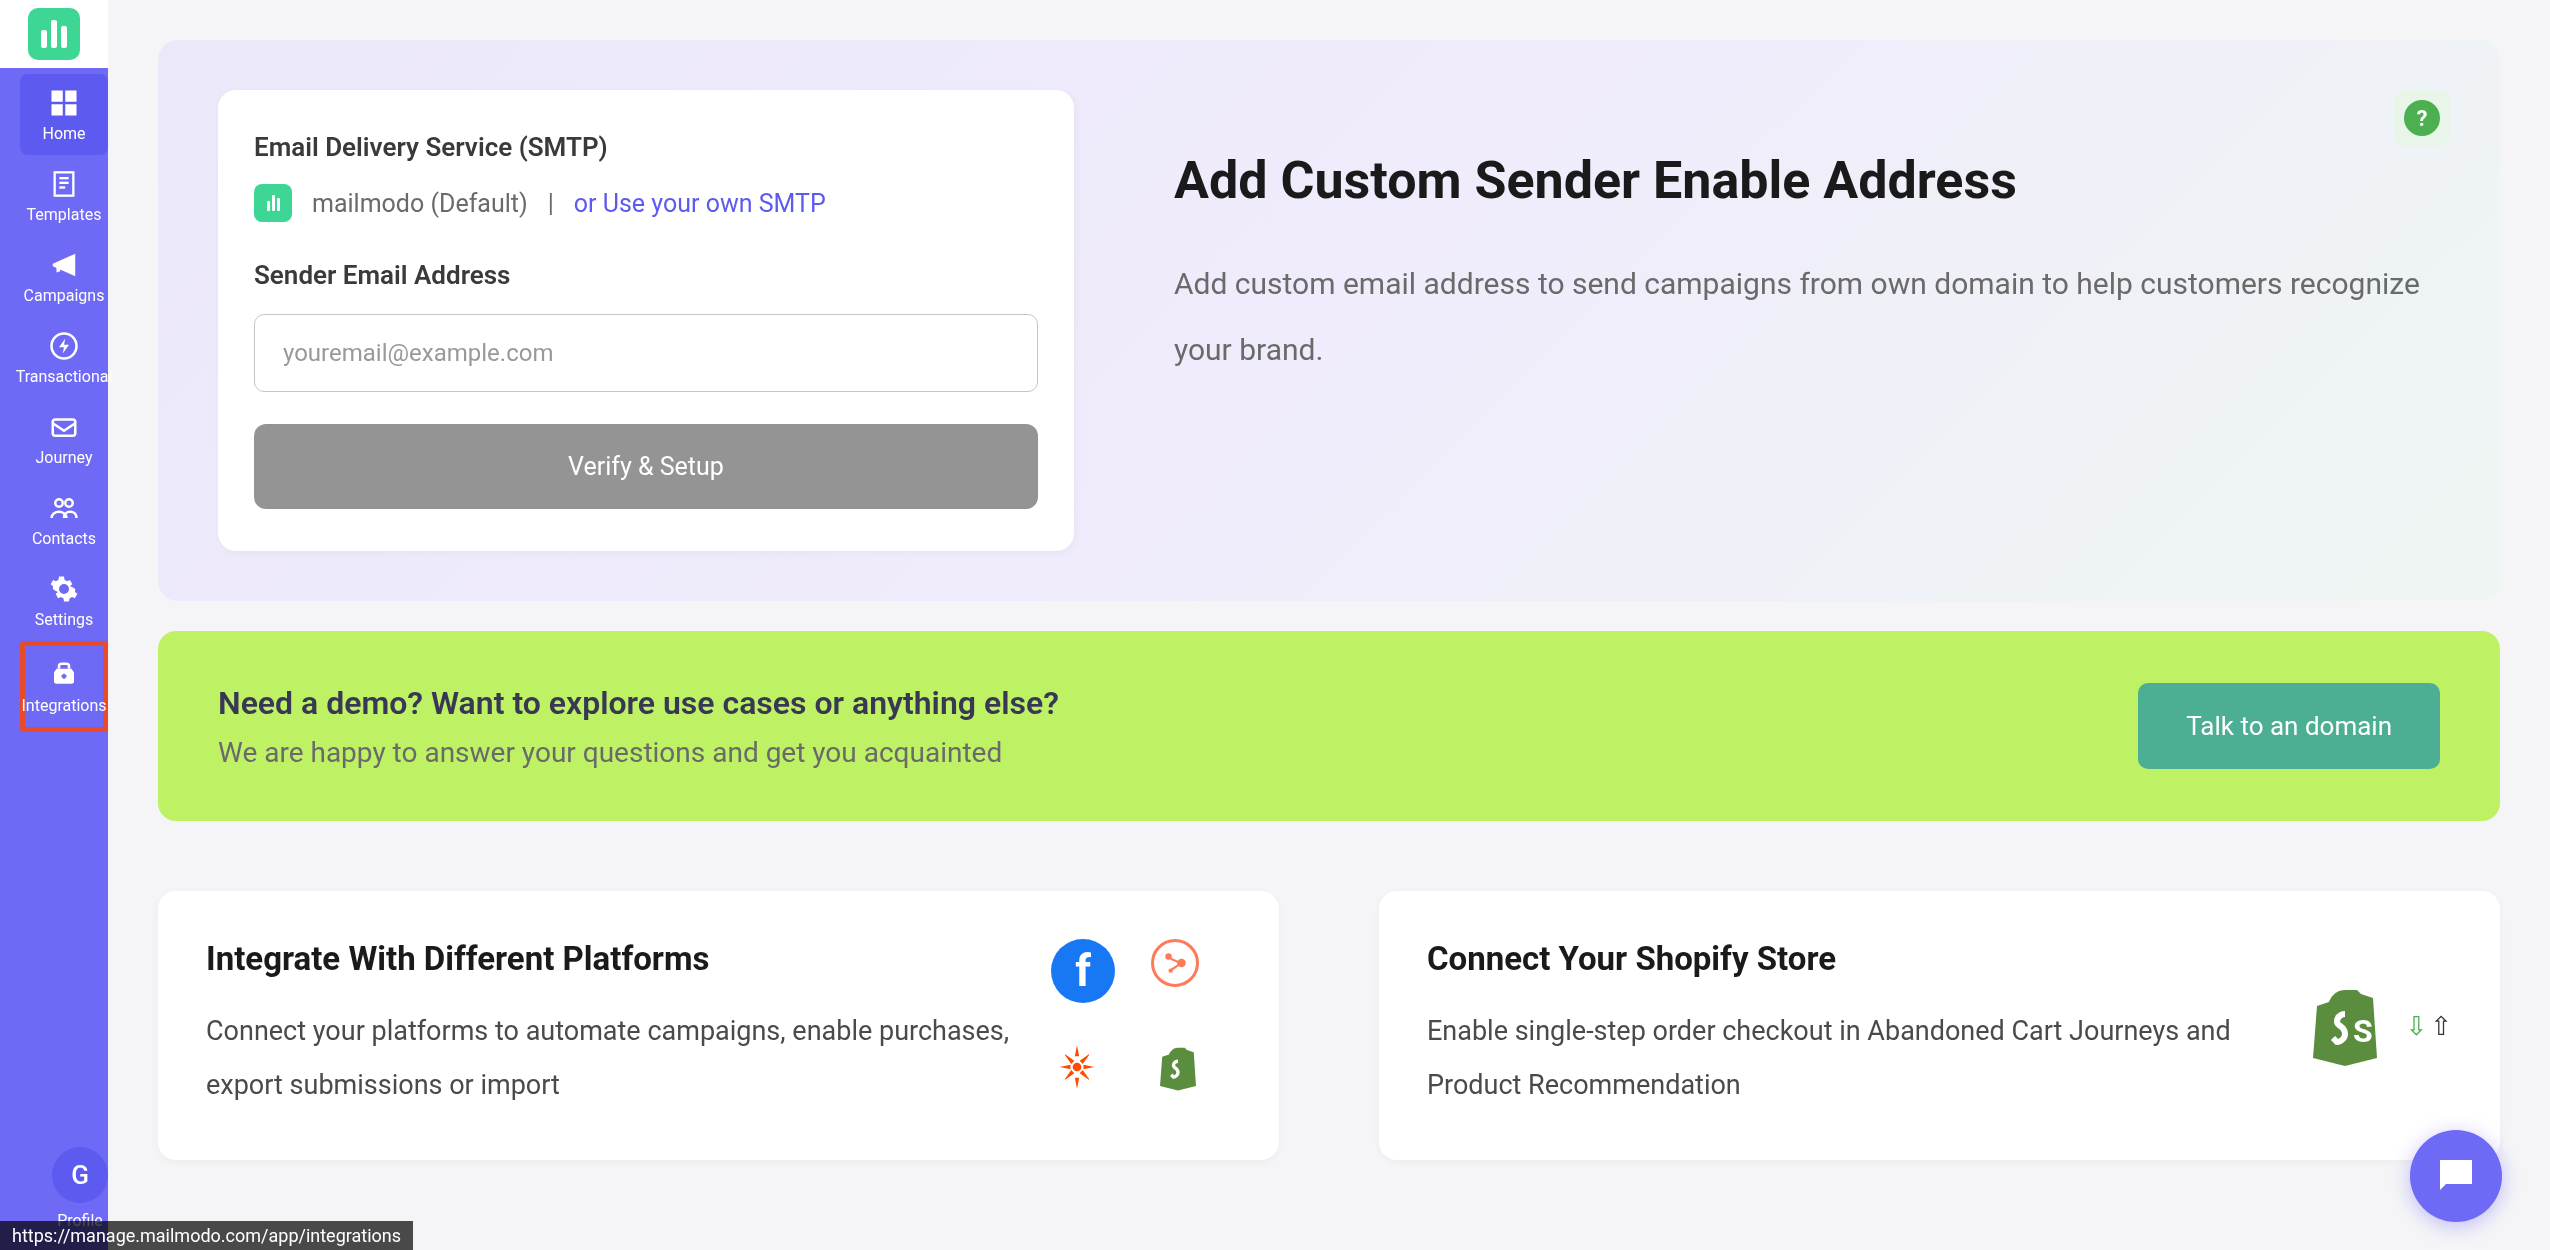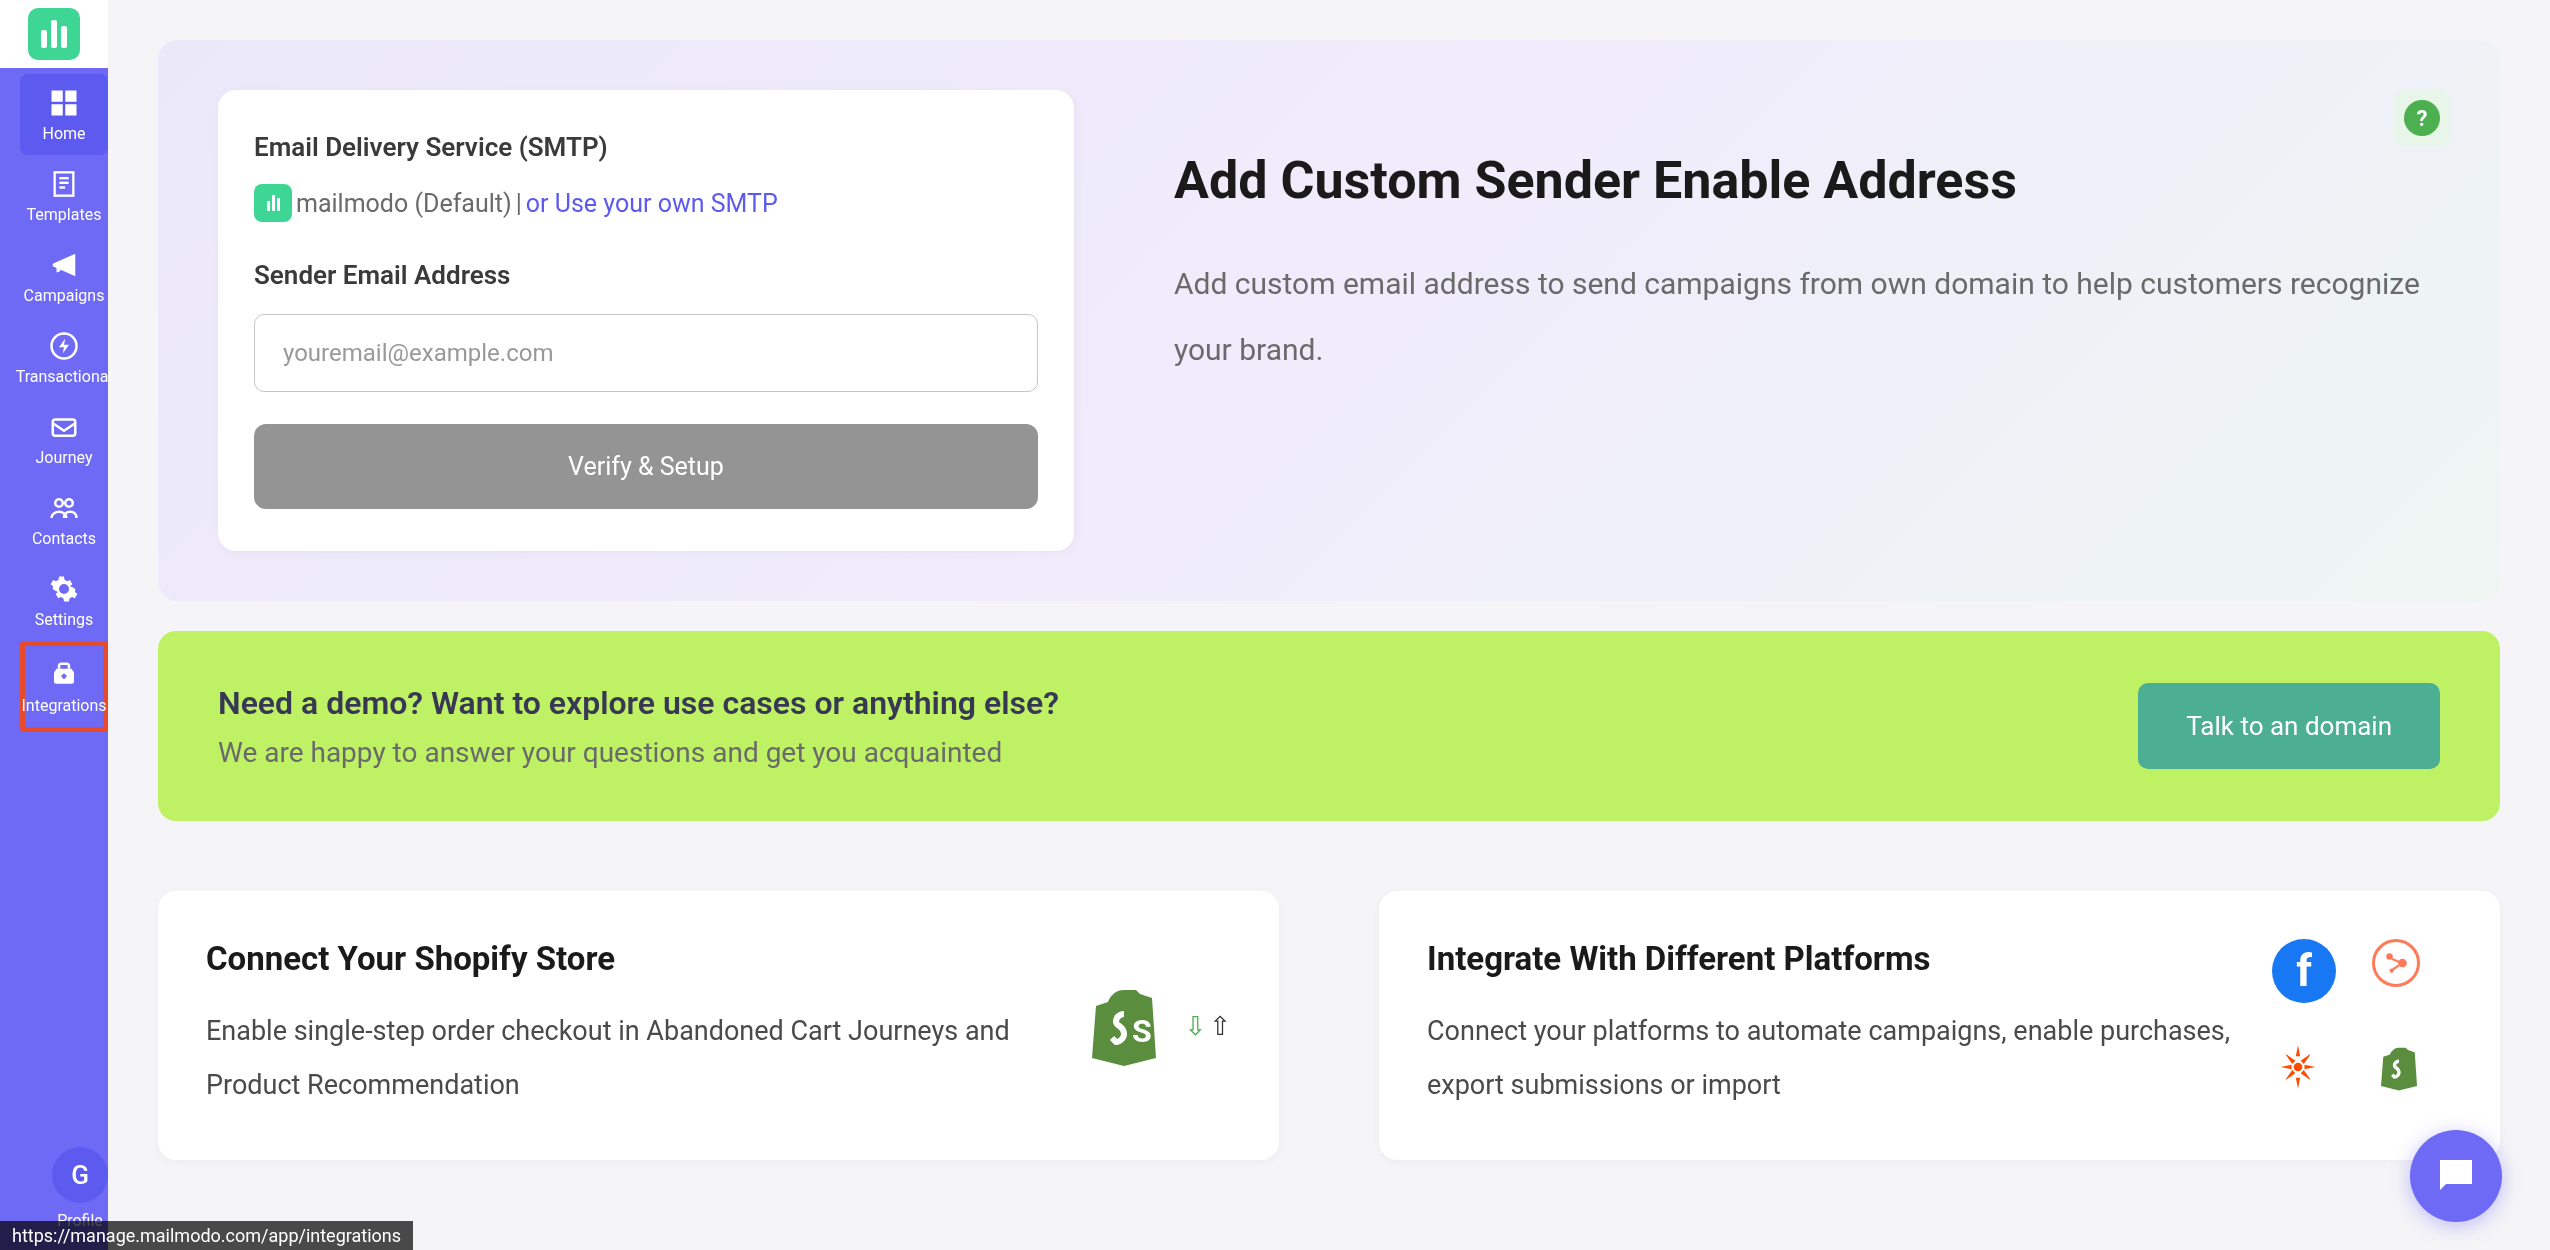--- a/index.html
+++ b/index.html
@@ -125,21 +125,21 @@
     }
     .form-label {
       font-size: 26px;
       font-weight: 600;
       color: #3a3a3a;
       margin-bottom: 22px;
     }
     .smtp-row {
       display: flex;
       align-items: center;
-      gap: 4px;
+      gap: 20px;
       margin-bottom: 38px;
       font-size: 25px;
     }
     .smtp-logo {
       width: 38px;
       height: 38px;
       background: #3dd694;
       border-radius: 8px;
       display: inline-flex;
       align-items: center;
@@ -479,40 +479,20 @@
 
   <section class="demo-card">
     <div class="demo-text">
       <div class="demo-title">Need a demo? Want to explore use cases or anything else?</div>
       <div class="demo-sub">We are happy to answer your questions and get you acquainted</div>
     </div>
     <button class="expert-btn">Talk to an domain</button>
   </section>
 
   <div class="cards-row">
-    <div class="info-card">
-      <div class="card-content">
-        <div class="card-title">Connect Your Shopify Store</div>
-        <div class="card-desc">Enable single-step order checkout in Abandoned Cart Journeys and Product Recommendation</div>
-      </div>
-      <div style="display:flex;align-items:center;gap:12px">
-        <div class="shopify-icon">
-          <svg width="96" height="96" viewBox="0 0 24 24" fill="#5a8e3e">
-              <path d="M15 3l1 1 3 1 1 15-8 2-8-2 1-13 3-1s1-3 4-3c2 0 3 0 3 0z"></path>
-              <path d="M12 9s-2 0-2 2c0 1 2 1 2 3 0 1-1 2-2 2l-1-1" fill="none" stroke="#fff" stroke-width="1.5"></path>
-              <text x="14" y="16" fill="#fff" font-size="8" font-weight="700">S</text>
-            </svg>
-        </div>
-        <div class="arrows-icon">
-          <span class="arrow-down">⇩</span>
-          <span class="arrow-up">⇧</span>
-        </div>
-      </div>
-    </div>
-
     <div class="info-card">
       <div class="card-content">
         <div class="card-title">Integrate With Different Platforms</div>
         <div class="card-desc">Connect your platforms to automate campaigns, enable purchases, export submissions or import</div>
       </div>
       <div class="card-icons">
         <div class="platform-icon" style="background:#1877f2;color:#fff;font-size:44px;font-weight:700">f</div>
         <div class="platform-icon" style="background:#fff;border:3px solid #ff7a59;width:48px;height:48px">
           <svg width="26" height="26" viewBox="0 0 24 24" fill="#ff7a59">
               <circle cx="6" cy="6" r="3"></circle>
@@ -528,20 +508,40 @@
             </svg>
         </div>
         <div class="platform-icon" style="width:54px;height:54px;border-radius:0">
           <svg width="54" height="54" viewBox="0 0 24 24" fill="#5a8e3e">
               <path d="M15 3l1 1 3 1 1 15-8 2-8-2 1-13 3-1s1-3 4-3c2 0 3 0 3 0z"></path>
               <path d="M12 9s-2 0-2 2c0 1 2 1 2 3 0 1-1 2-2 2l-1-1" fill="none" stroke="#fff" stroke-width="1.5"></path>
             </svg>
         </div>
       </div>
     </div>
+
+    <div class="info-card">
+      <div class="card-content">
+        <div class="card-title">Connect Your Shopify Store</div>
+        <div class="card-desc">Enable single-step order checkout in Abandoned Cart Journeys and Product Recommendation</div>
+      </div>
+      <div style="display:flex;align-items:center;gap:12px">
+        <div class="shopify-icon">
+          <svg width="96" height="96" viewBox="0 0 24 24" fill="#5a8e3e">
+              <path d="M15 3l1 1 3 1 1 15-8 2-8-2 1-13 3-1s1-3 4-3c2 0 3 0 3 0z"></path>
+              <path d="M12 9s-2 0-2 2c0 1 2 1 2 3 0 1-1 2-2 2l-1-1" fill="none" stroke="#fff" stroke-width="1.5"></path>
+              <text x="14" y="16" fill="#fff" font-size="8" font-weight="700">S</text>
+            </svg>
+        </div>
+        <div class="arrows-icon">
+          <span class="arrow-down">⇩</span>
+          <span class="arrow-up">⇧</span>
+        </div>
+      </div>
+    </div>
   </div>
 </main>
 
 <div class="chat-button">
   <svg width="48" height="48" viewBox="0 0 24 24" fill="#fff">
       <path d="M4 4h16v12H7l-3 3V4z"></path>
     </svg>
 </div>
 
 <div class="status-bar">https://manage.mailmodo.com/app/integrations</div>

